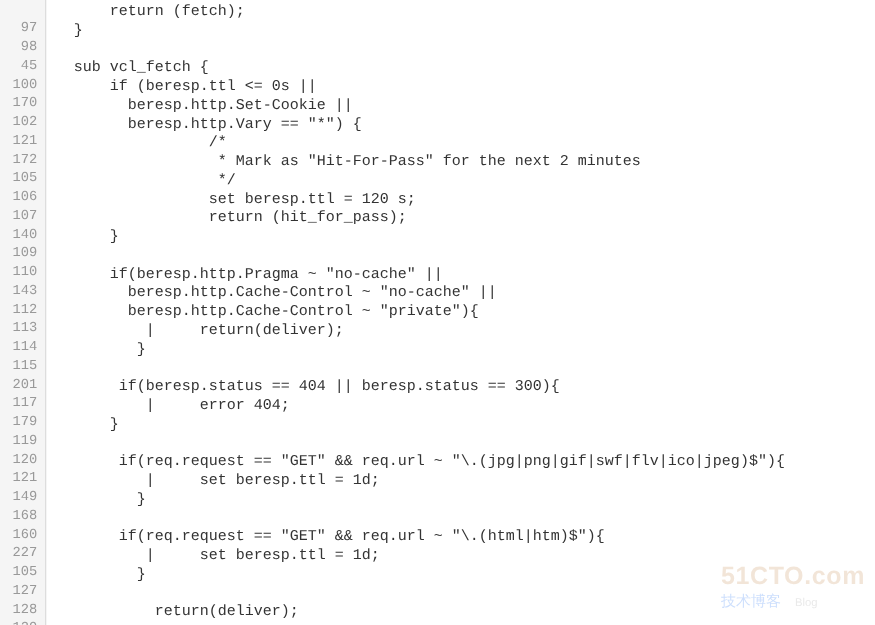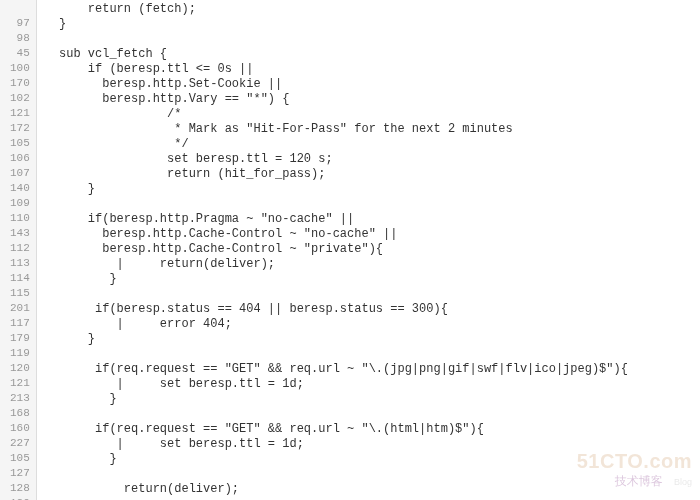--- a/index.html
+++ b/index.html
@@ -42,35 +42,35 @@
       overflow: hidden;
     }
     .code-lines div {
       height: 15px;
       margin-left: 11px;
     }
     .watermark {
       position: absolute;
       right: 8px;
       bottom: 10px;
-      text-align: right;
+      text-align: left;
       opacity: 0.25;
       pointer-events: none;
     }
     .watermark .brand {
       font-family: Arial, sans-serif;
       font-size: 20px;
       font-weight: bold;
       color: #cc9966;
       letter-spacing: 0.5px;
     }
     .watermark .tagline {
       font-family: Liberation Mono, monospace;
       font-size: 12px;
-      color: #701a75;
+      color: #3b82f6;
     }
     .watermark .blog {
       font-family: Arial, sans-serif;
       font-size: 9px;
       color: #aaa;
       margin-left: 4px;
     }
   </style>
 </head>
 <body>
@@ -95,21 +95,21 @@
       <div>112</div>
       <div>113</div>
       <div>114</div>
       <div>115</div>
       <div>201</div>
       <div>117</div>
       <div>179</div>
       <div>119</div>
       <div>120</div>
       <div>121</div>
-      <div>213</div>
+      <div>149</div>
       <div>168</div>
       <div>160</div>
       <div>227</div>
       <div>105</div>
       <div>127</div>
       <div>128</div>
       <div>129</div>
     </div>
   <div class="code-lines" id="code-lines"><div>     return (fetch);</div><div> }</div><div></div><div> sub vcl_fetch {</div><div>     if (beresp.ttl &lt;= 0s ||</div><div>       beresp.http.Set-Cookie ||</div><div>       beresp.http.Vary == "*") {</div><div>                /*</div><div>                 * Mark as "Hit-For-Pass" for the next 2 minutes</div><div>                 */</div><div>                set beresp.ttl = 120 s;</div><div>                return (hit_for_pass);</div><div>     }</div><div></div><div>     if(beresp.http.Pragma ~ "no-cache" ||</div><div>       beresp.http.Cache-Control ~ "no-cache" ||</div><div>       beresp.http.Cache-Control ~ "private"){</div><div>         |     return(deliver);</div><div>        }</div><div></div><div>      if(beresp.status == 404 || beresp.status == 300){</div><div>         |     error 404;</div><div>     }</div><div></div><div>      if(req.request == "GET" &amp;&amp; req.url ~ "\.(jpg|png|gif|swf|flv|ico|jpeg)$"){</div><div>         |     set beresp.ttl = 1d;</div><div>        }</div><div></div><div>      if(req.request == "GET" &amp;&amp; req.url ~ "\.(html|htm)$"){</div><div>         |     set beresp.ttl = 1d;</div><div>        }</div><div></div><div>          return(deliver);</div></div>
 </div>

